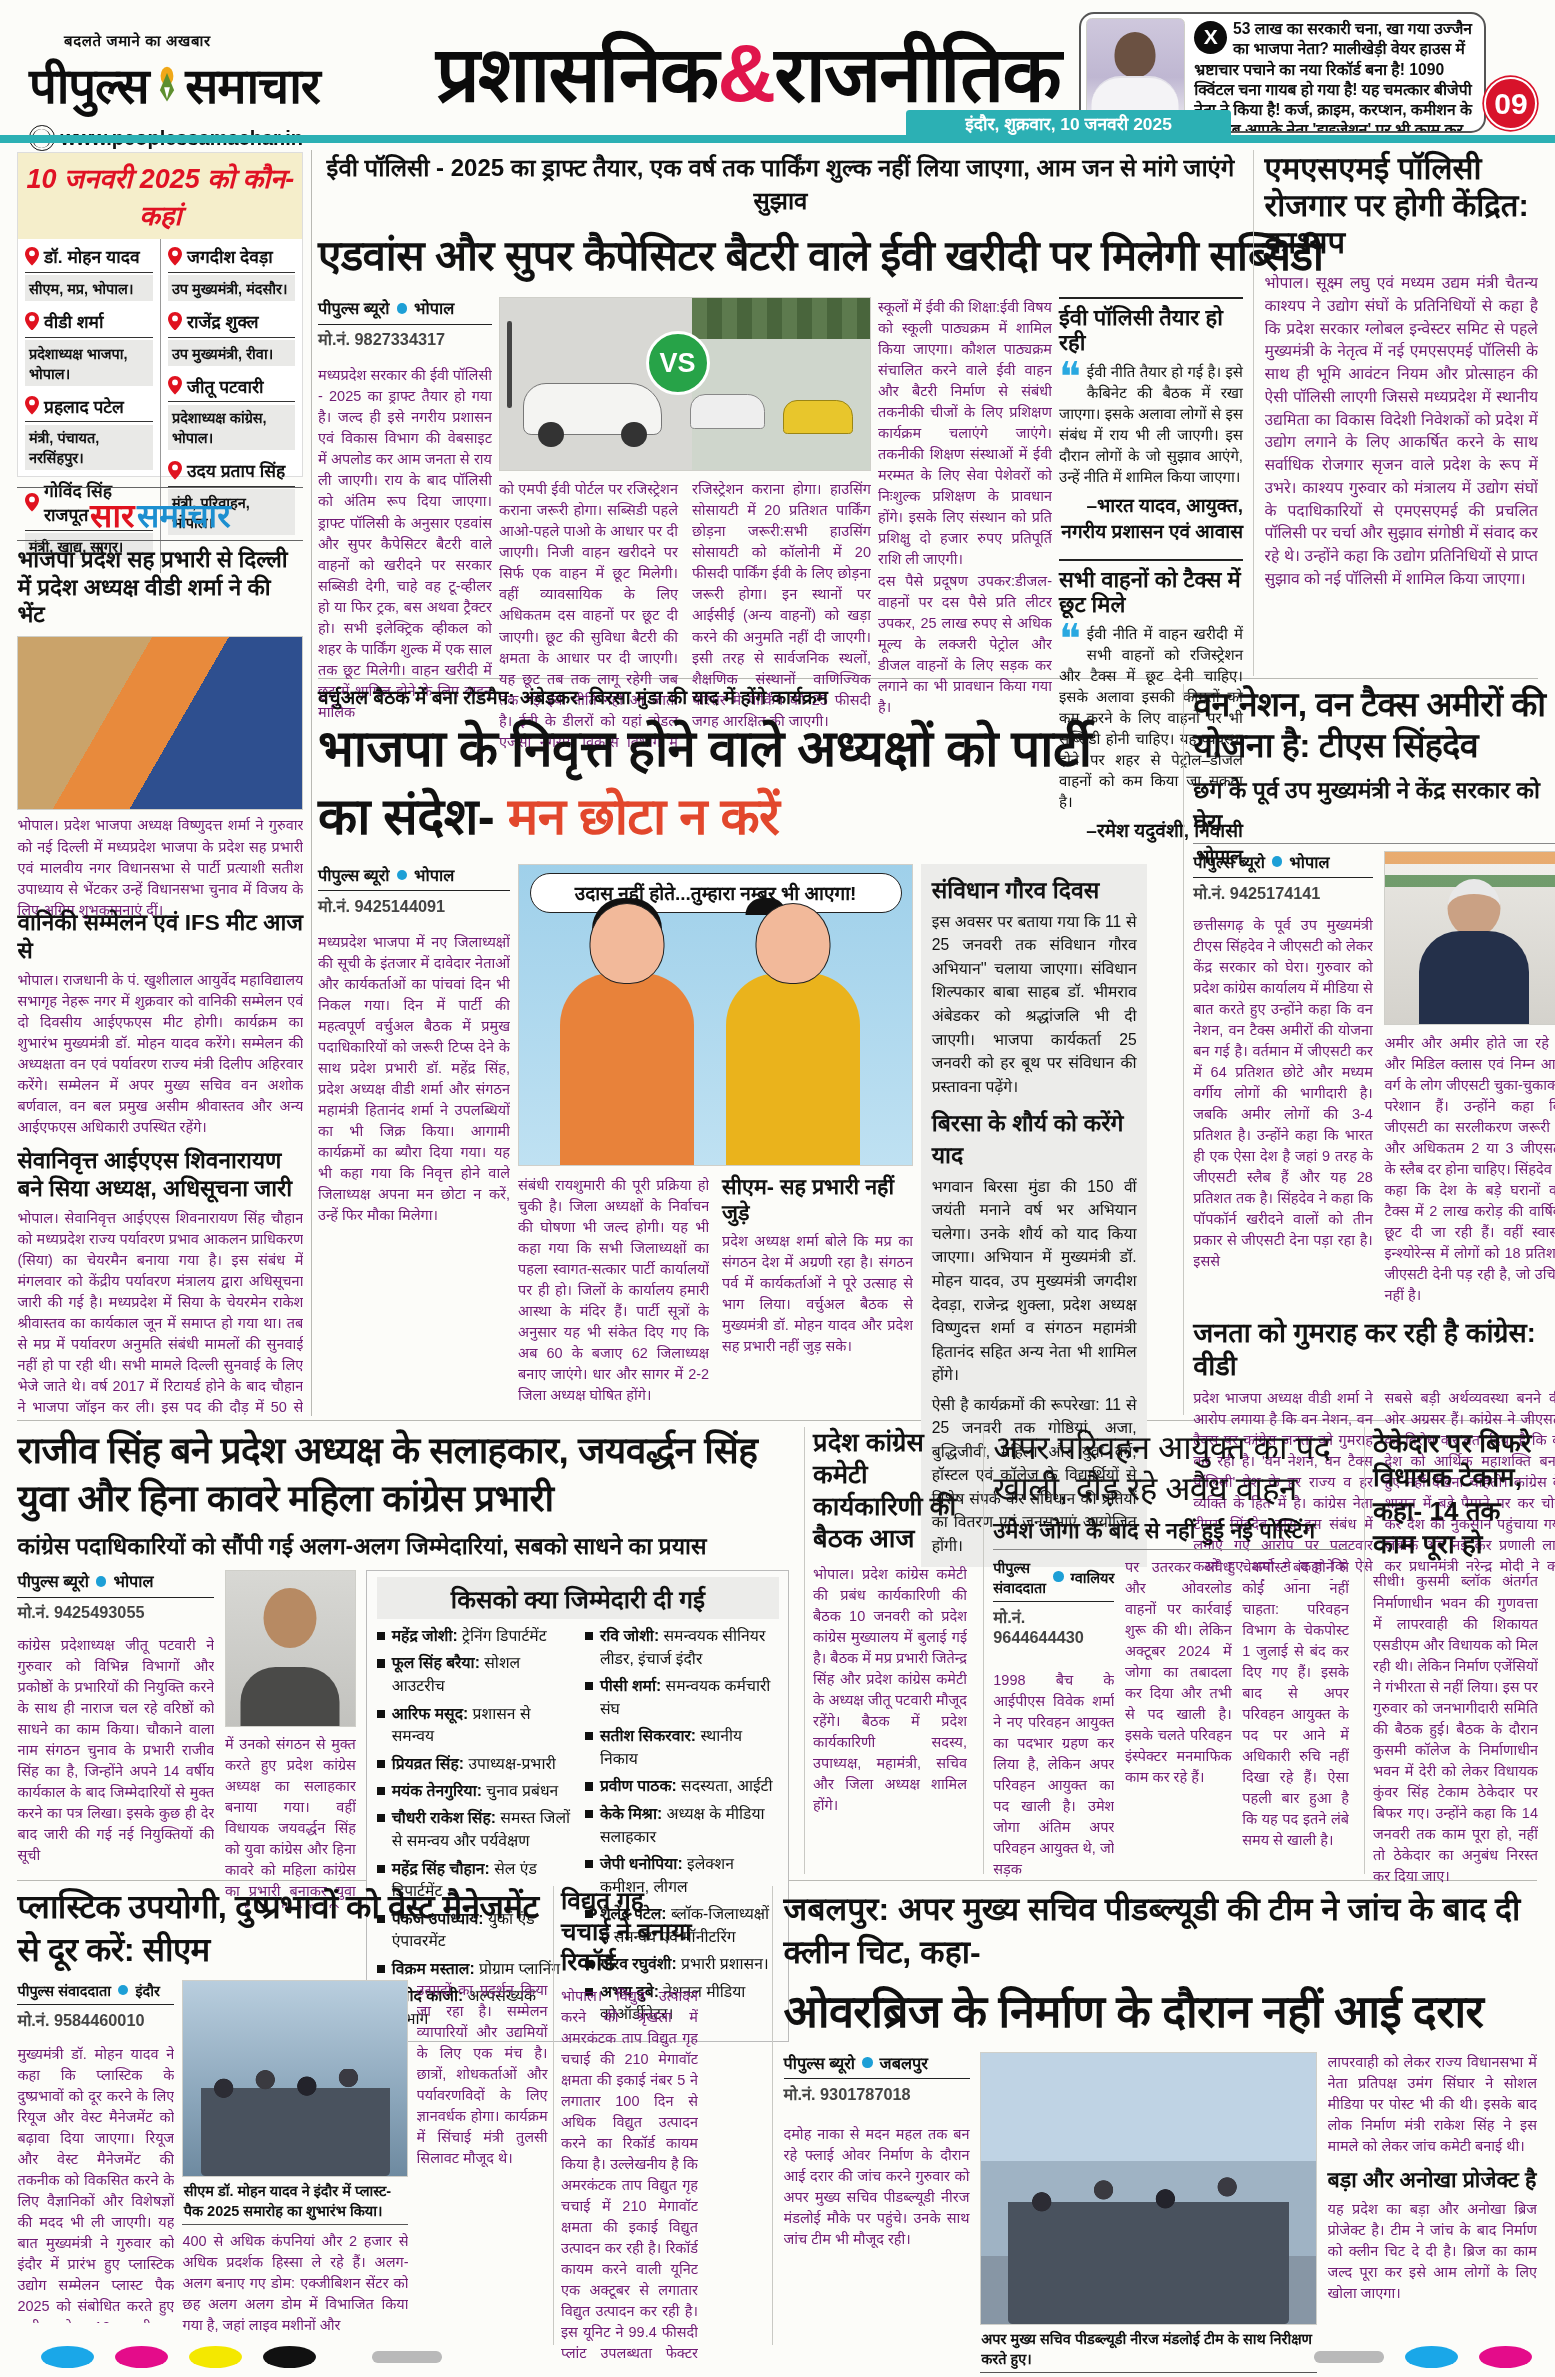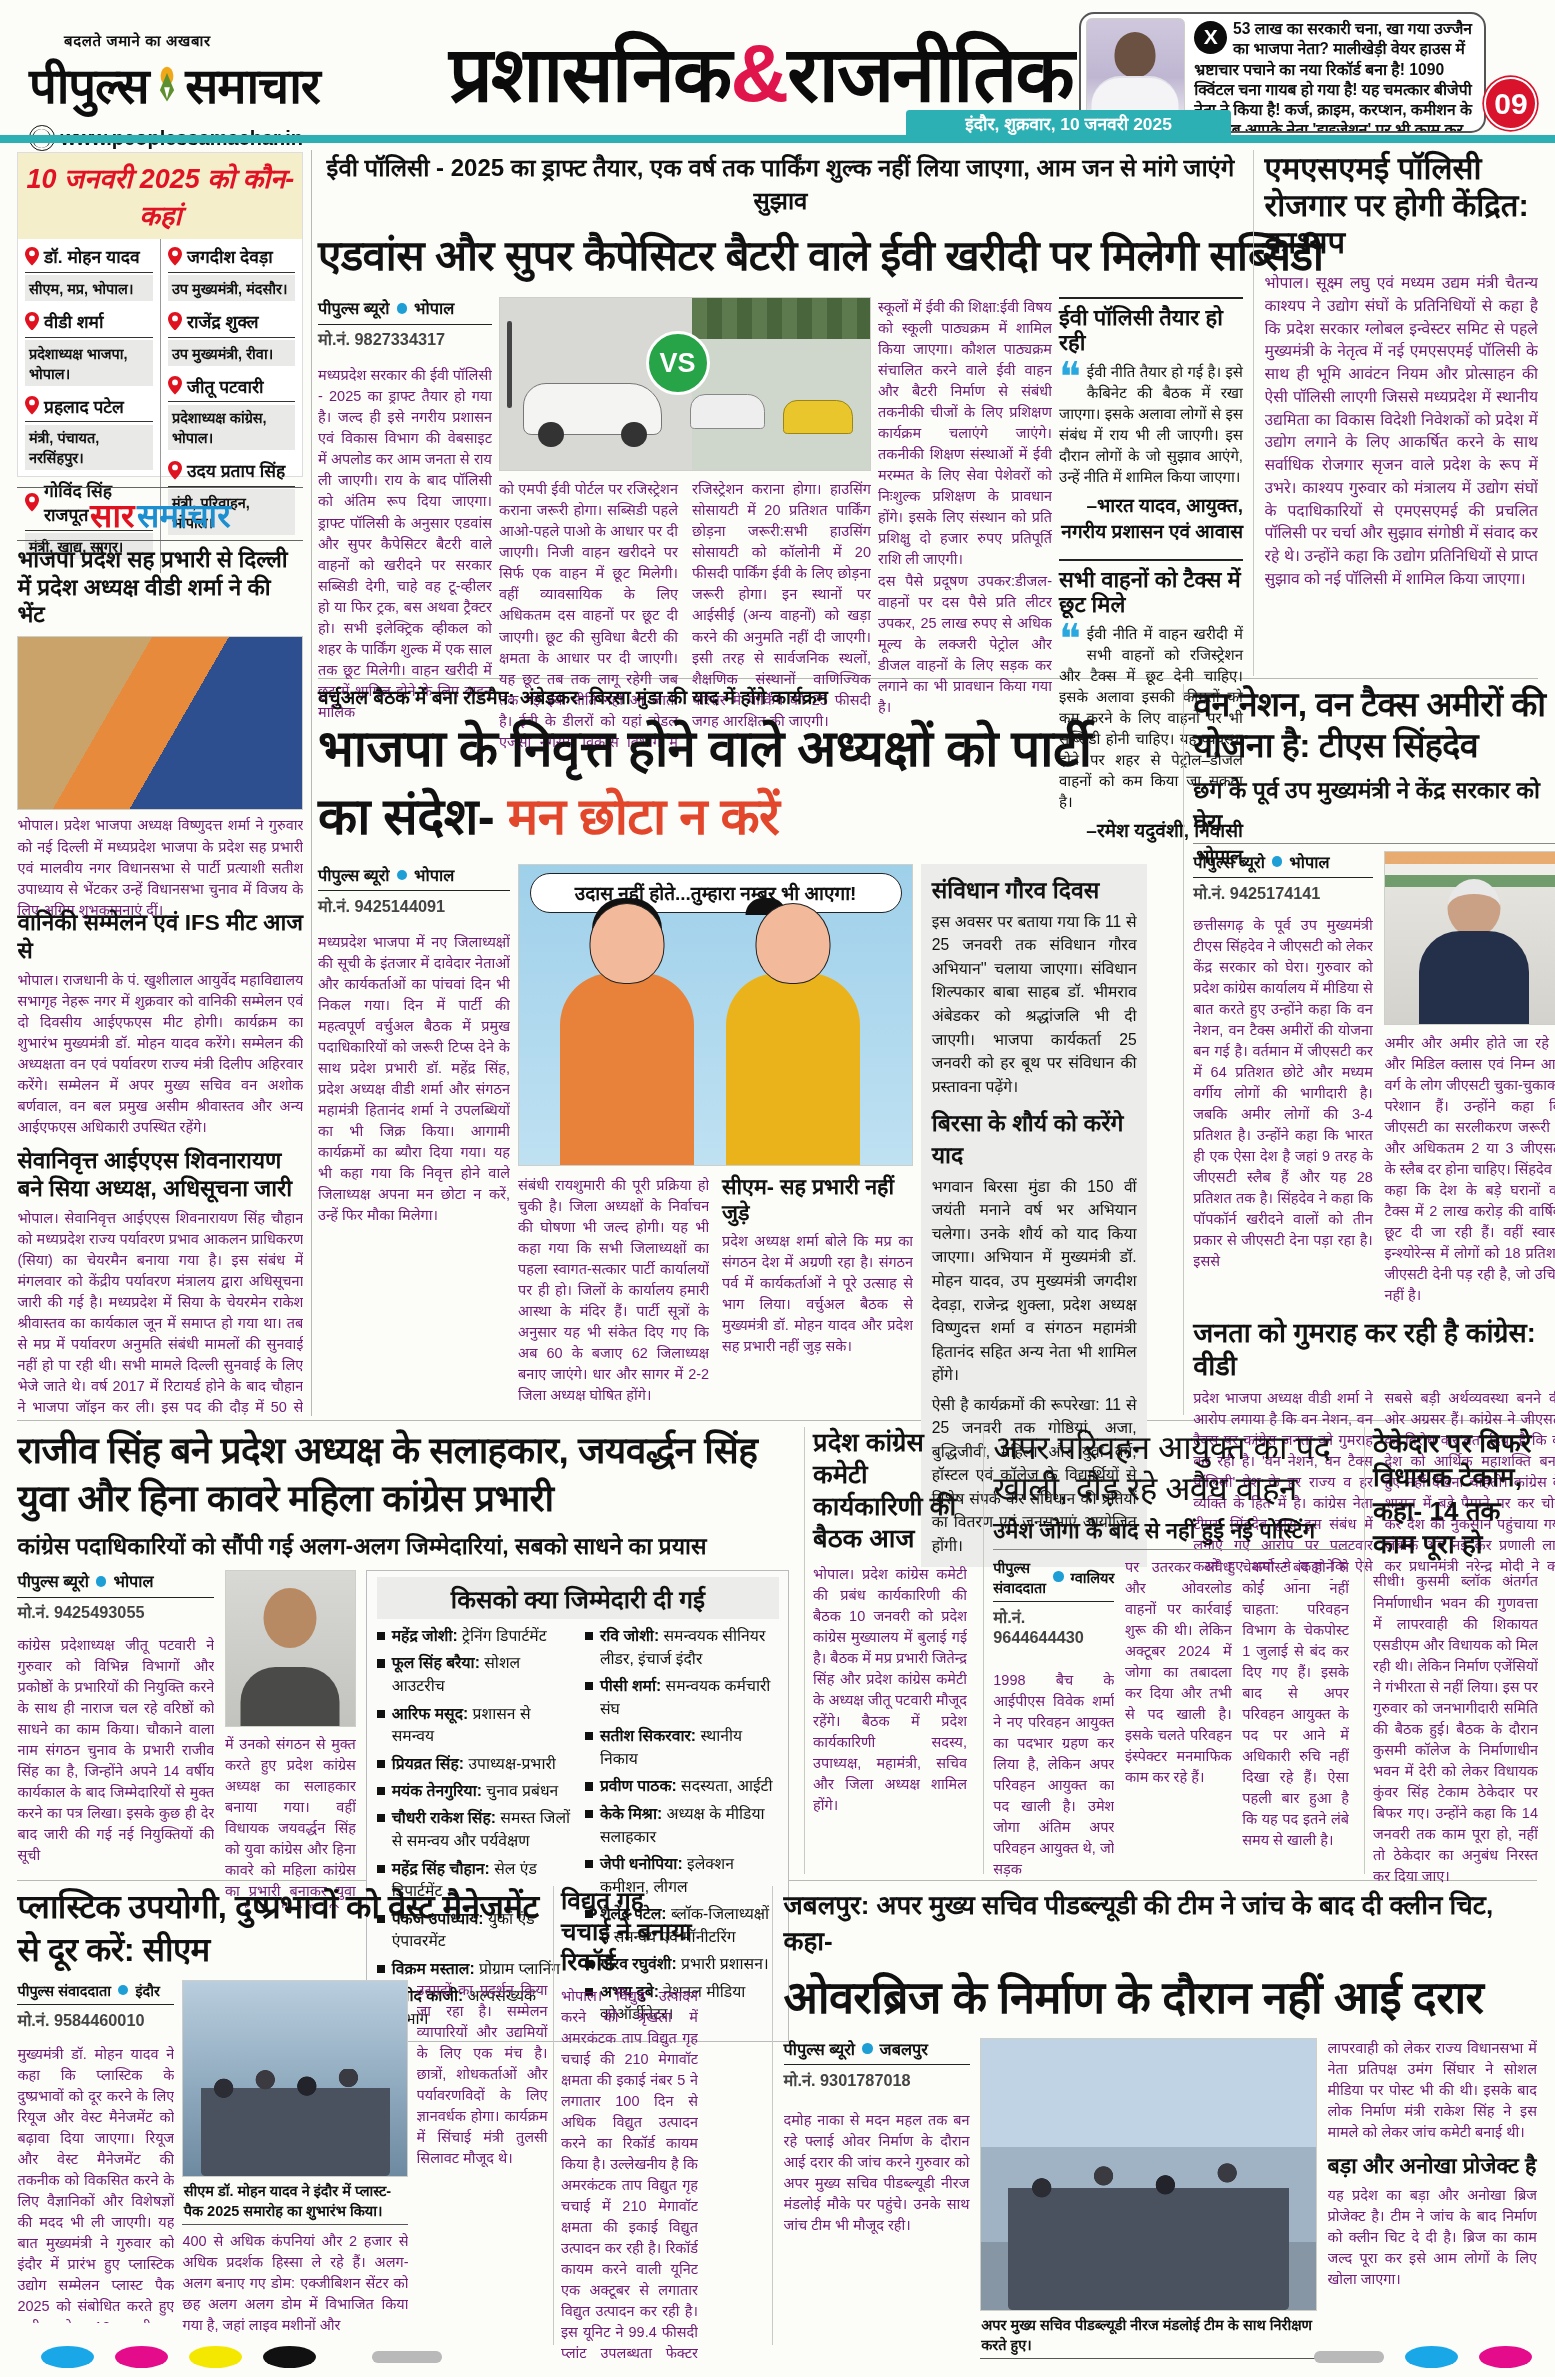--- a/index.html
+++ b/index.html
@@ -10,21 +10,21 @@
   .masthead{position:absolute;left:17.4px;top:8.1px;width:1520px;height:125px;}
   .logoblk{position:absolute;left:11.6px;top:22px;width:360px;}
   .tagline{font-size:15px;font-weight:700;letter-spacing:0.6px;margin-left:35px;}
   .logoline{display:flex;align-items:center;gap:3.5px;margin-top:1.2px;}
   .logoword{font-size:49px;font-weight:800;letter-spacing:-1.2px;color:#0d0d0d;}
   .nib{width:30px;height:37px;}
   .webline{display:flex;align-items:center;gap:5.8px;margin-top:8.1px;font-size:20px;font-weight:700;}
   .globe{width:25.6px;height:25.6px;border:1.7px solid #111;border-radius:50%;position:relative;flex:0 0 auto;}
   .globe::before{content:"";position:absolute;inset:2.3px;border-left:1.2px solid #111;border-right:1.2px solid #111;border-radius:50%;}
   .globe::after{content:"";position:absolute;left:1.2px;right:1.2px;top:10px;border-top:1.2px solid #111;}
-  .secttitle{position:absolute;left:372px;top:23px;width:743px;text-align:center;
+  .secttitle{position:absolute;left:359px;top:23px;width:743px;text-align:center;
              font-size:77px;font-weight:800;letter-spacing:-1.7px;line-height:1.05;color:#0b0b0b;white-space:nowrap;}
   .secttitle .amp{color:#e0154c;font-size:81px;}
   .tweetbox{position:absolute;right:51px;top:3.5px;width:407px;height:121px;border:2.3px solid #555;border-radius:15px;
             background:#fff;display:flex;overflow:hidden;}
   .tweetphoto{flex:0 0 99px;margin:4.6px;border-radius:5.8px;background:linear-gradient(180deg,#cfc8dd 0%,#bfb7d2 55%,#efeef2 100%);position:relative;overflow:hidden;}
   .tweetphoto::before{content:"";position:absolute;left:50%;top:12.8px;transform:translateX(-50%);width:41px;height:45px;border-radius:50% 50% 45% 45%;background:#6b5142;}
   .tweetphoto::after{content:"";position:absolute;left:50%;bottom:-8.1px;transform:translateX(-50%);width:87px;height:55px;border-radius:29px 29px 0 0;background:#f4f3f6;border-top:2.3px solid #e2e0e8;}
   .tweetbody{position:relative;padding:5.8px 8.1px 4.6px 4.6px;font-size:15.7px;line-height:1.28;font-weight:600;}
   .xcircle{float:left;width:33px;height:33px;border-radius:50%;background:#0c0c0c;color:#fff;
            font-size:21px;font-weight:800;display:flex;align-items:center;justify-content:center;margin:1.2px 5.8px 1.2px 0;}
@@ -145,21 +145,21 @@
   .pl-photo{height:197px;background:linear-gradient(180deg,#b9cede,#8ba6bb 60%,#6e8aa0);}
   .crowd::before{content:"";position:absolute;left:8%;bottom:0;width:84%;height:55%;background:
      radial-gradient(circle at 12% 18%,#2c2c34 0 9.3px,transparent 10px),
      radial-gradient(circle at 34% 10%,#3a3a40 0 9.3px,transparent 10px),
      radial-gradient(circle at 56% 16%,#23232b 0 9.3px,transparent 10px),
      radial-gradient(circle at 78% 8%,#3a3a42 0 9.3px,transparent 10px),
      linear-gradient(180deg,transparent 0 18%, #49525e 18%);border-radius:4.6px;}
   .power{position:absolute;left:553px;top:1886px;width:145px;height:459px;border-left:1.2px solid #c9c9c4;padding-left:7px;}
   .pw-head{font-size:24.4px;font-weight:800;line-height:1.25;}
   .bridge{position:absolute;left:772px;top:1886px;width:765px;height:459px;border-left:1.2px solid #c9c9c4;padding-left:10.5px;}
-  .br-kicker{font-size:26px;font-weight:800;}
+  .br-kicker{font-size:32px;font-weight:800;}
   .br-head{font-size:45px;font-weight:800;letter-spacing:-0.6px;margin-top:7px;white-space:nowrap;}
   .br-grid{display:grid;grid-template-columns:186px 337px 1fr;column-gap:10.5px;margin-top:11.6px;}
   .br-photo{height:273px;background:linear-gradient(180deg,#bfd3e4 0 40%,#9fb3c4 40% 75%,#8796a5 75%);}
   
   .regrow{position:absolute;bottom:9.3px;display:flex;align-items:center;gap:21px;}
   .dot{width:53px;height:22px;border-radius:50%;}
   .graybar{width:70px;height:11.6px;border-radius:5.8px;background:#b9b9b9;}
   .clip{overflow:hidden;}
 </style>
 </head>

